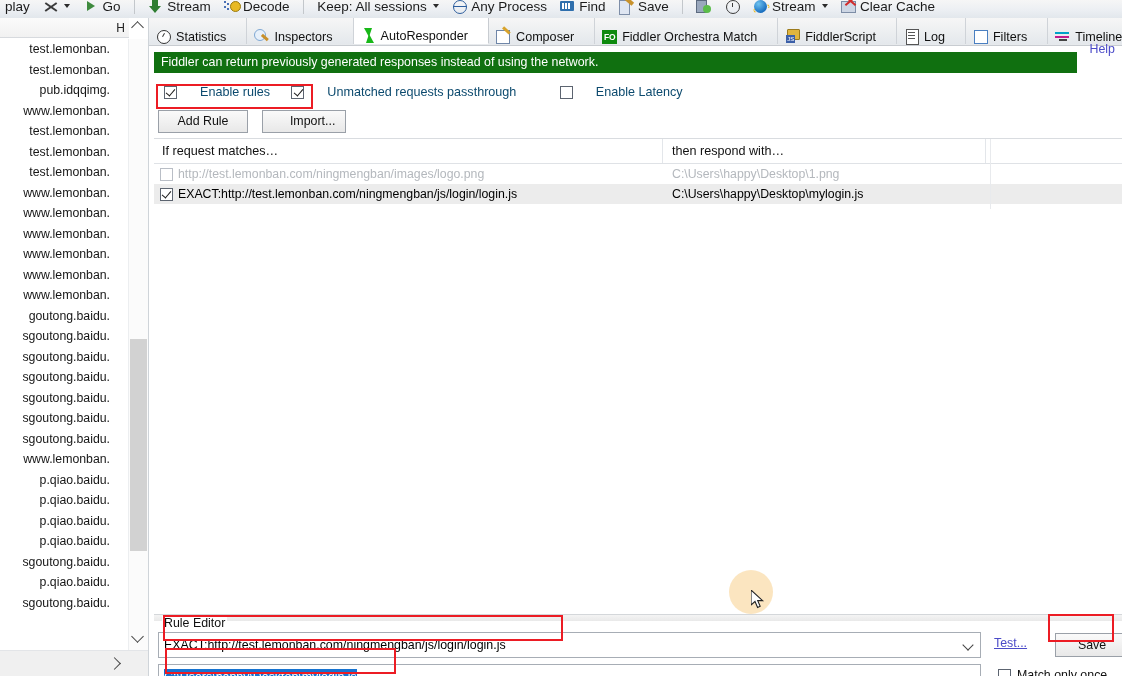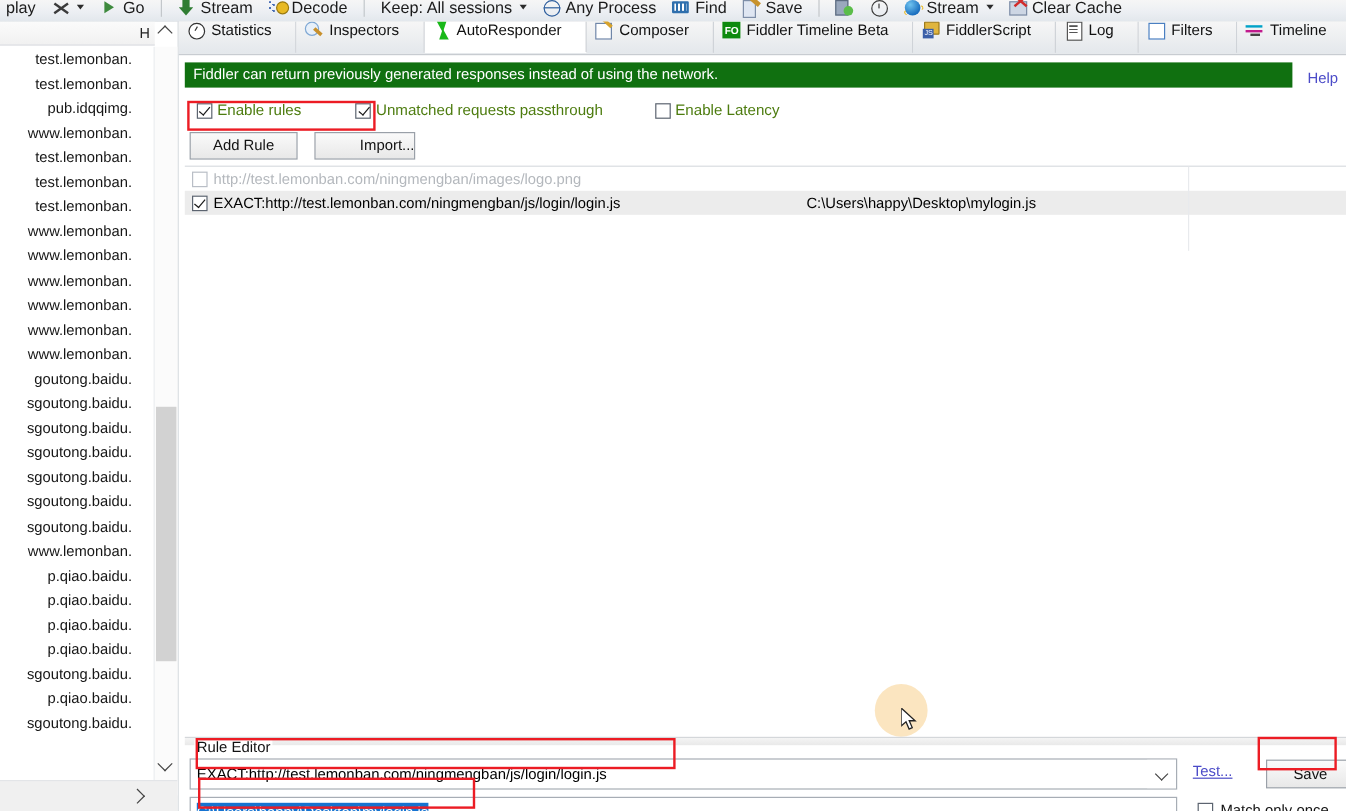--- a/index.html
+++ b/index.html
@@ -120,21 +120,21 @@
 
   
   .panel{position:absolute;left:149px;top:18px;width:973px;height:658px;background:#ffffff;}
 
   .tabstrip{
     position:absolute;left:0;top:0;width:973px;height:27px;
     background:linear-gradient(to bottom,#f3f3f3,#e6e9ec);
     border-bottom:1px solid #c8ccd1;white-space:nowrap;overflow:hidden;
   }
   .tab{
-    display:inline-flex;align-items:flex-start;gap:5px;height:26px;padding:0 20px 0 7px;
+    display:inline-flex;align-items:flex-end;gap:5px;height:26px;padding:0 20px 0 7px;
     font-size:12.6px;color:#111;border-right:1px solid #cfd3d8;
     background:linear-gradient(to bottom,#f6f6f6,#e4e8ec);vertical-align:top;box-sizing:border-box;
   }
   .tab.active{background:#ffffff;border-right:1px solid #c8ccd1;border-bottom:1px solid #fff;}
 
   .ico-stats::before{content:"";position:absolute;left:1px;top:1px;width:12px;height:12px;border-radius:50%;
     border:1.4px solid #333;background:#fff;}
   .ico-stats::after{content:"";position:absolute;left:7px;top:4px;width:1.3px;height:4px;background:#333;transform:rotate(30deg);}
 
   .ico-inspect::before{content:"";position:absolute;left:0px;top:0px;width:10px;height:10px;border-radius:50%;
@@ -166,42 +166,42 @@
     box-shadow:0 4px 0 0 #c11b8d;}
   .ico-timeline::after{content:"";position:absolute;left:4px;top:10px;width:8px;height:2.2px;background:#444;}
 
   
   .banner{
     position:absolute;left:5px;top:34px;width:923px;height:21px;
     background:#107010;color:#ffffff;font-size:12.4px;line-height:21px;padding-left:7px;
     box-sizing:border-box;white-space:nowrap;overflow:hidden;
   }
   .help-link{
-    position:absolute;right:7px;top:40px;font-size:12.4px;color:#4b4bc8;text-decoration:none;
+    position:absolute;right:7px;top:24px;font-size:12.4px;color:#4b4bc8;text-decoration:none;
   }
 
   
   .cbrow{position:absolute;left:5px;top:62px;width:930px;height:26px;}
-  .cb-item{display:inline-flex;align-items:center;gap:4px;font-size:12.6px;color:#4d7c0f;vertical-align:top;height:24px;}
+  .cb-item{display:inline-flex;align-items:center;gap:23px;font-size:12.6px;color:#0c4a6e;vertical-align:top;height:24px;}
   .cbox{
     width:13px;height:13px;border:1.3px solid #5c6470;background:#fff;box-sizing:border-box;
     display:inline-block;position:relative;flex:0 0 13px;
   }
   .cbox.checked::after{
     content:"";position:absolute;left:3.2px;top:0.8px;width:4px;height:8px;
     border-right:1.8px solid #1a1a1a;border-bottom:1.8px solid #1a1a1a;transform:rotate(40deg);
   }
   .cbox.dim{border-color:#b9bec6;}
 
   
   .btnrow{position:absolute;left:9px;top:92px;}
   .btn{
     display:inline-block;min-width:90px;height:23px;line-height:21px;text-align:center;
     background:linear-gradient(to bottom,#fafafa,#e8e8e8);border:1px solid #9aa0a8;
-    font-size:12.4px;color:#111;box-sizing:border-box;margin-right:11px;padding:0 0;
+    font-size:12.4px;color:#111;box-sizing:border-box;margin-right:11px;padding:0 10px;
   }
 
   
   .grid{
     position:absolute;left:5px;top:120px;width:968px;height:445px;
     background:#fff;border-top:1px solid #d9dce0;box-sizing:border-box;
   }
   .grid-head{
     position:relative;height:24px;border-bottom:1px solid #dfe2e6;background:#fff;
   }
@@ -379,21 +379,21 @@
           <span class="ico ico-inspect"></span>
           <span>Inspectors</span>
         </span><span class="tab active">
           <span class="ico ico-bolt"></span>
           <span>AutoResponder</span>
         </span><span class="tab">
           <span class="ico ico-composer"></span>
           <span>Composer</span>
         </span><span class="tab">
           <span class="ico-fo">FO</span>
-          <span>Fiddler Timeline Beta</span>
+          <span>Fiddler Orchestra Match</span>
         </span><span class="tab">
           <span class="ico ico-fs"></span>
           <span>FiddlerScript</span>
         </span><span class="tab">
           <span class="ico ico-log"></span>
           <span>Log</span>
         </span><span class="tab">
           <span class="ico ico-filters"></span>
           <span>Filters</span>
         </span><span class="tab">
@@ -404,42 +404,49 @@
     <div class="banner">
       <span>Fiddler can return previously generated responses instead of using the network.</span>
     </div>
     <a class="help-link" href="#">Help</a>
 
     <div class="cbrow">
       <span class="cb-item" style="margin-left:10px;">
         <span class="cbox checked"></span>
         <span>Enable rules</span>
       </span>
-      <span class="cb-item" style="margin-left:42px;text-align:center;">
+      <span class="cb-item" style="margin-left:18px;text-align:center;">
         <span class="cbox checked"></span>
         <span>Unmatched requests passthrough</span>
       </span>
       <span class="cb-item" style="margin-left:40px;">
         <span class="cbox"></span>
         <span>Enable Latency</span>
       </span>
     </div>
 
     <div class="btnrow">
       <span class="btn">Add Rule</span>
       <span class="btn" style="min-width:84px;text-align:right;">Import...</span>
     </div>
 
     <div class="grid">
+      <div class="grid-head">
+        <span class="gh c1">If request matches…</span>
+        <span class="gh-div" style="left:508px;"></span>
+        <span class="gh c2">then respond with…</span>
+        <span class="gh-div" style="left:831px;"></span>
+      </div>
       <div id="grid-rows">
           <div class="grow dim">
             <span class="c1">
               <span class="cbox dim"></span>
               <span>http://test.lemonban.com/ningmengban/images/logo.png</span>
             </span>
+            <span class="c2">C:\Users\happy\Desktop\1.png</span>
           </div>
           <div class="grow sel">
             <span class="c1">
               <span class="cbox checked"></span>
               <span>EXACT:http://test.lemonban.com/ningmengban/js/login/login.js</span>
             </span>
             <span class="c2">C:\Users\happy\Desktop\mylogin.js</span>
           </div>
         </div>
       <div class="gridcol-line"></div>

